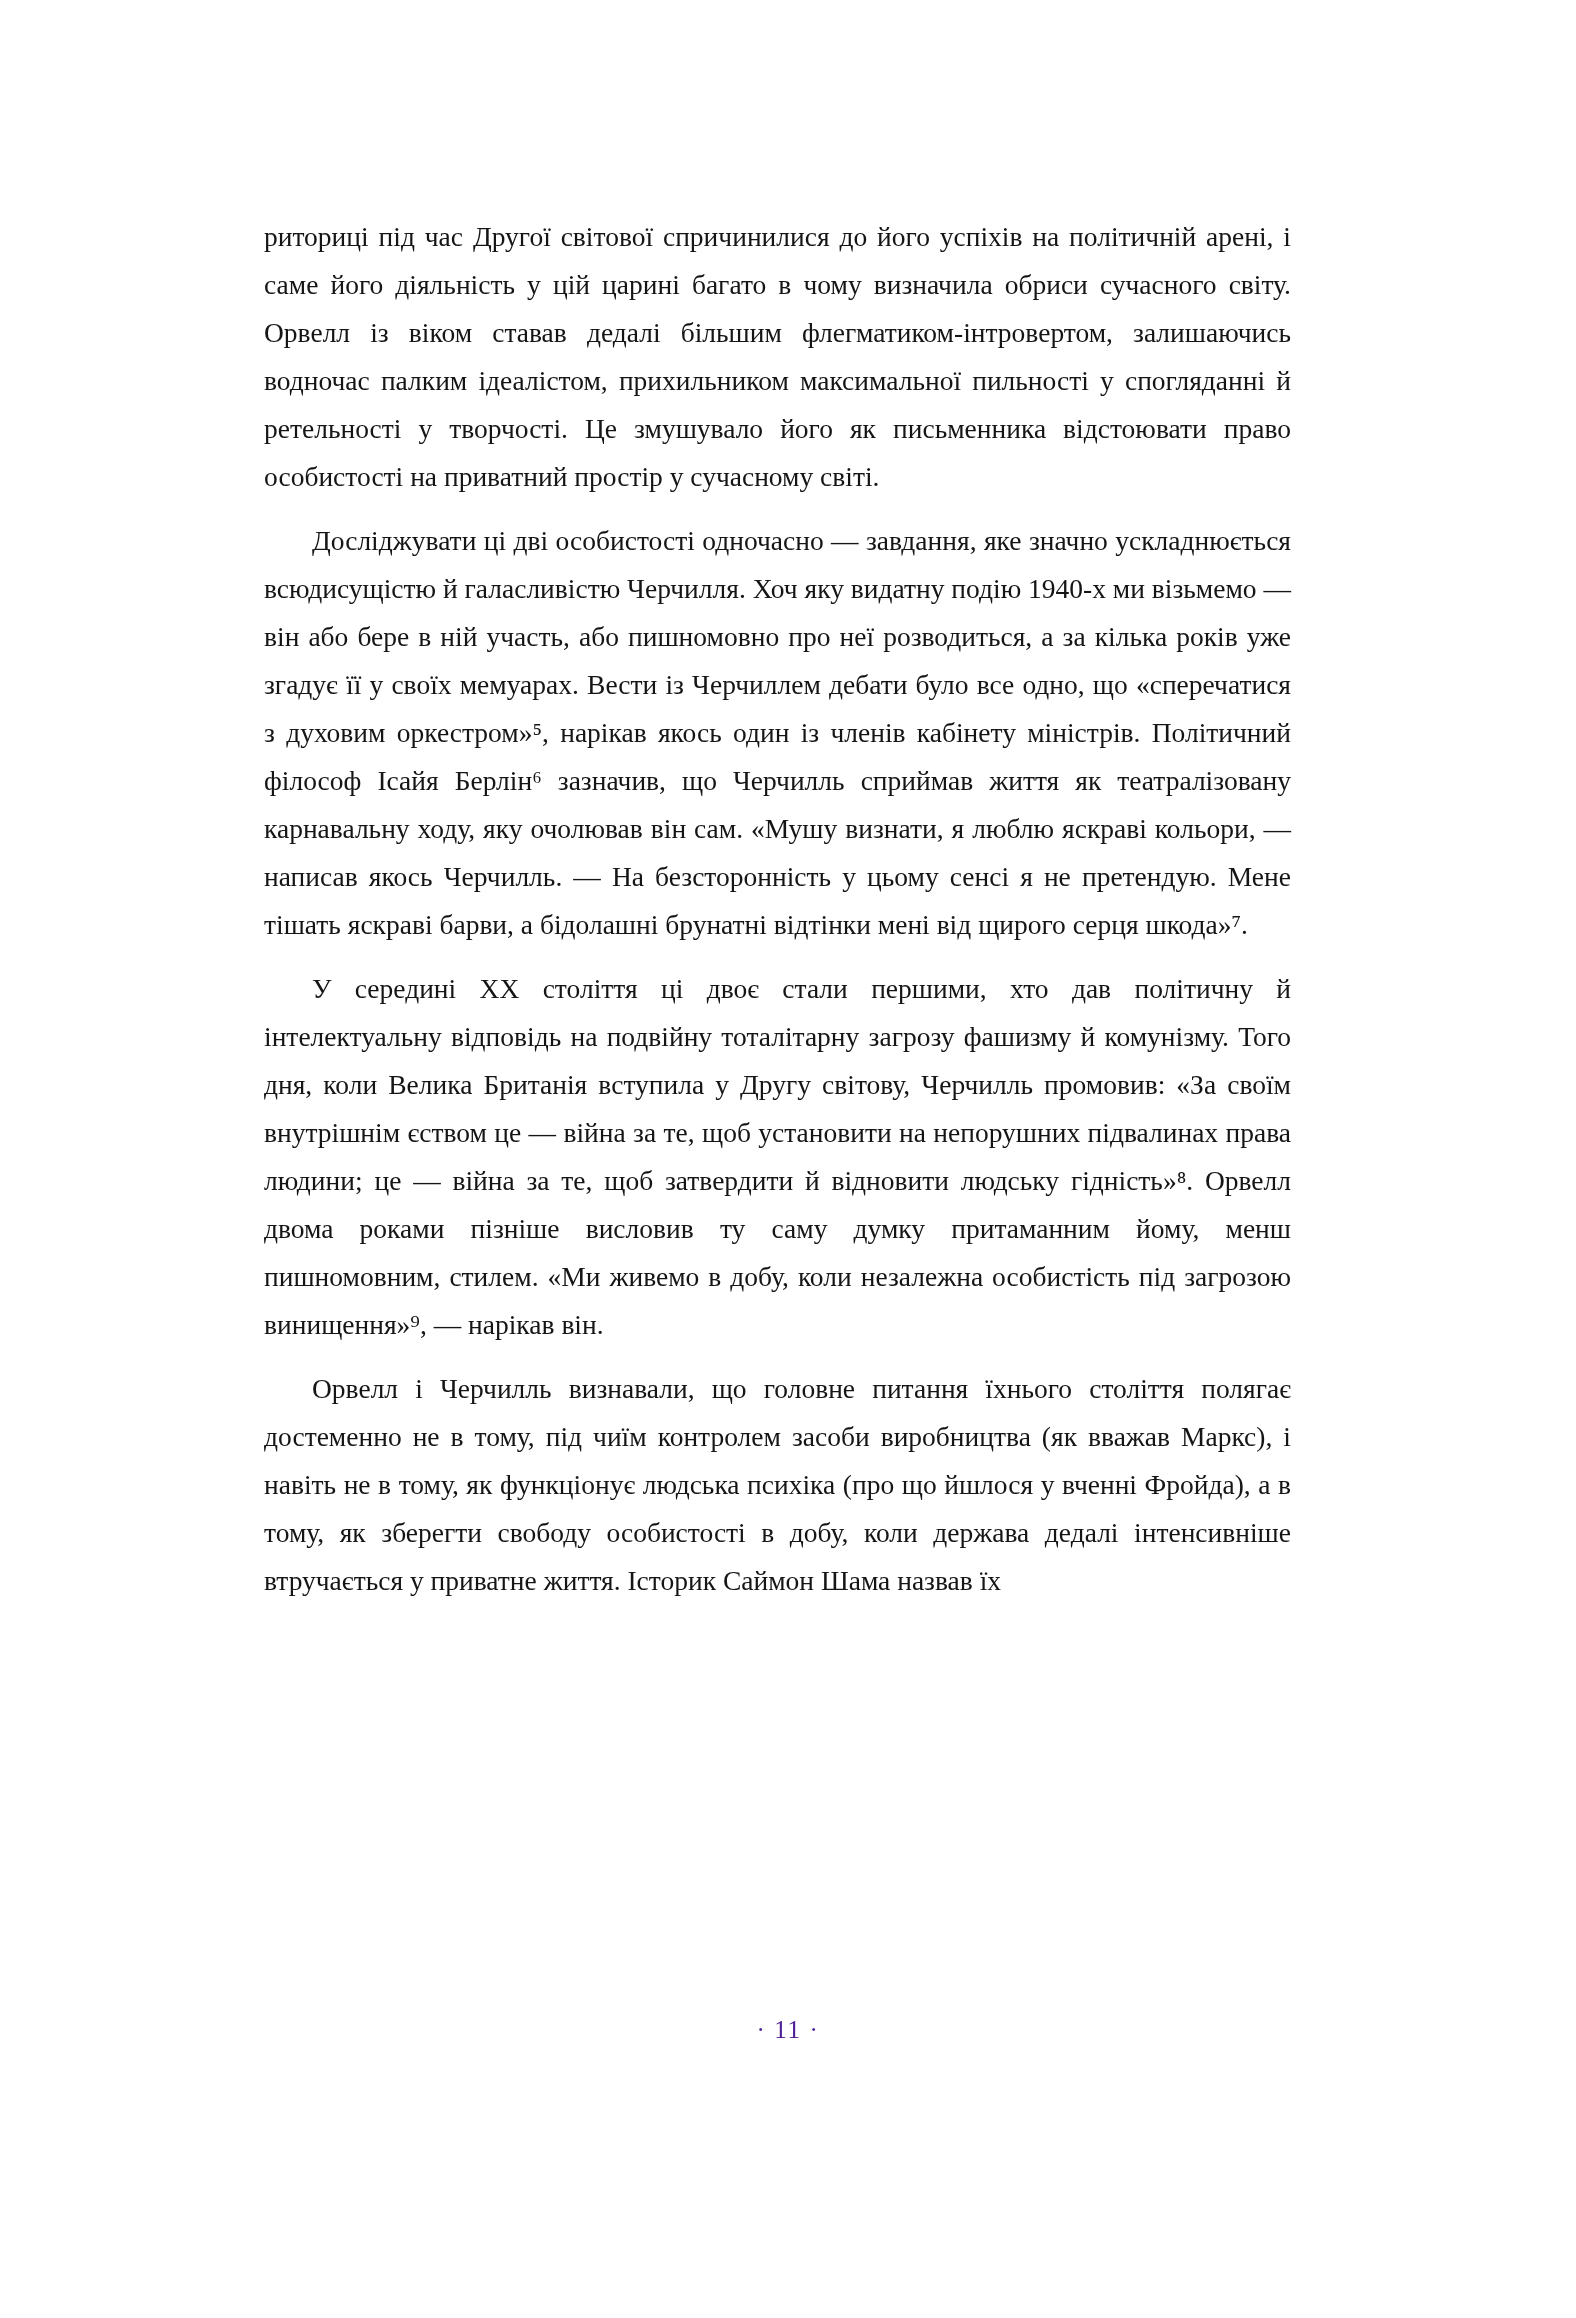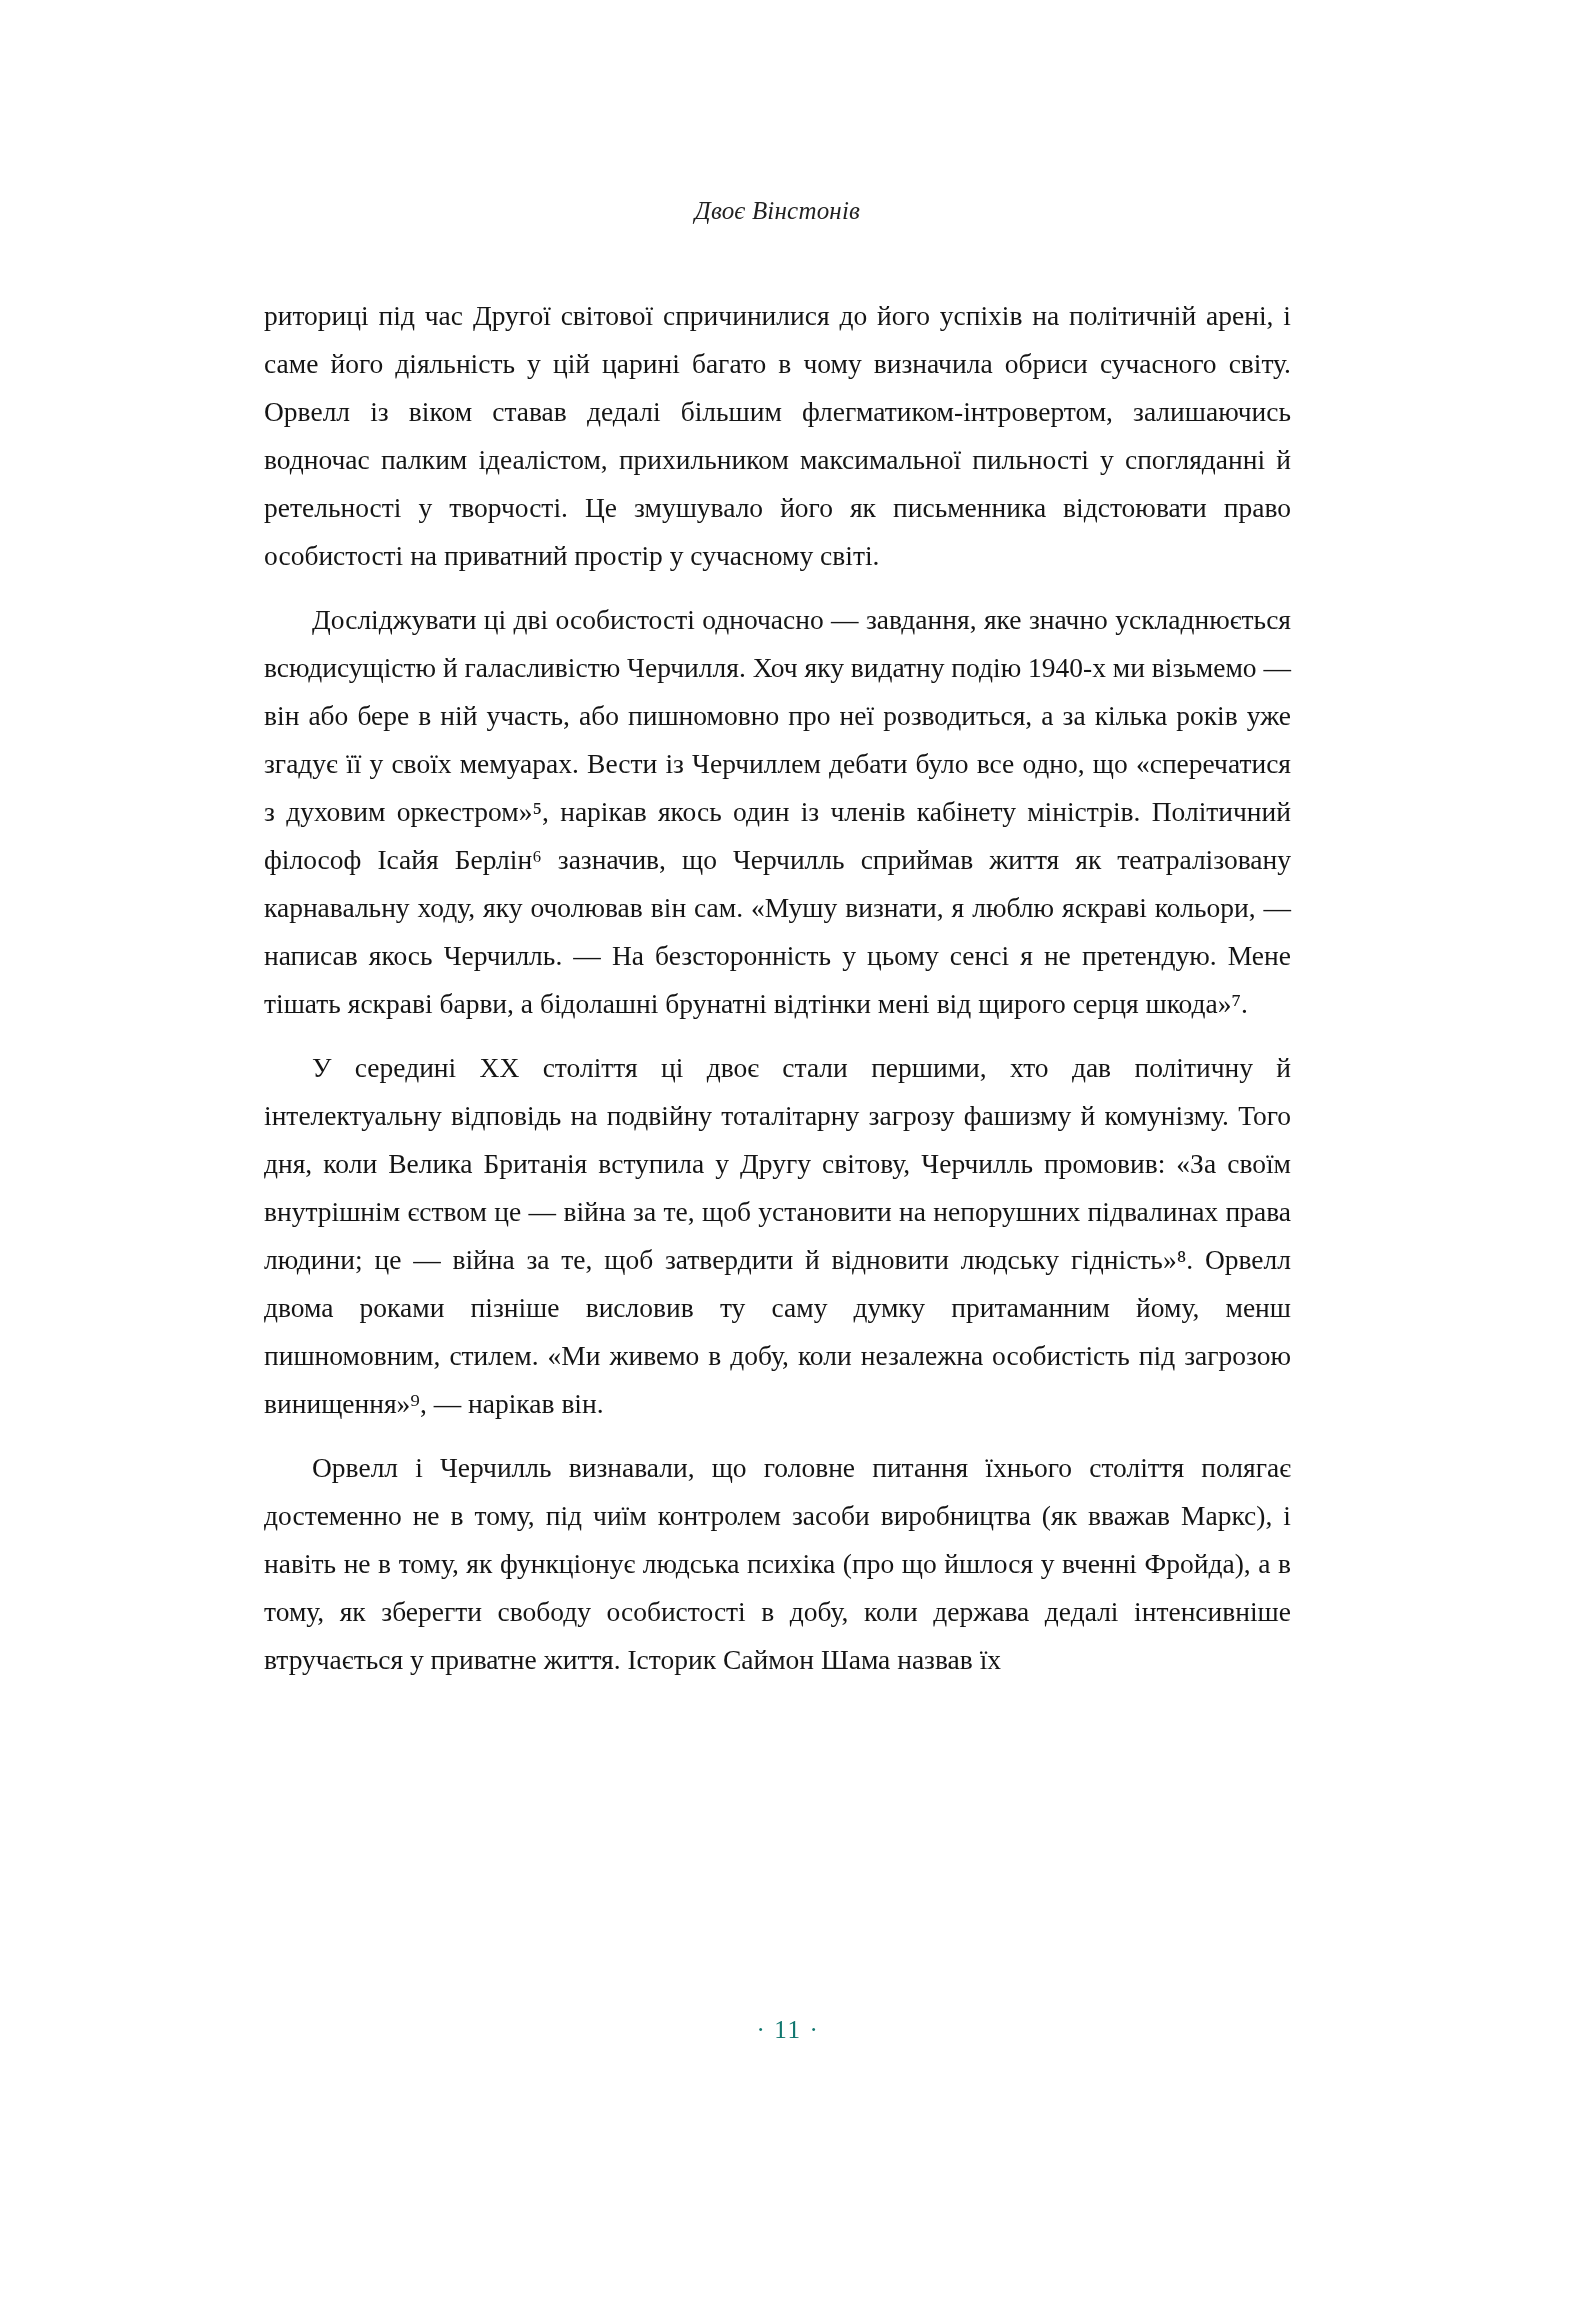--- a/index.html
+++ b/index.html
@@ -53,32 +53,31 @@
   .body-text p.indent {
     text-indent: 48px;
   }
   .folio {
     position: absolute;
     left: 0;
     top: 2016px;
     width: 1576px;
     text-align: center;
     font-size: 25px;
-    color: #0f766e;
+    color: #4c1d95;
     letter-spacing: 1.6px;
   }
 </style>
 </head>
 <body>
 
 <div class="page">
 
   <div class="content">
 
-    <div class="running-head">Двоє Вінстонів</div>
 
     <div class="body-text">
       <p>риториці під час Другої світової спричинилися до його успіхів на політичній арені, і саме його діяльність у цій царині багато в чому визначила обриси сучасного світу. Орвелл із віком ставав дедалі більшим флегматиком-інтровертом, залишаючись водночас палким ідеалістом, прихильником максимальної пильності у спогляданні й ретельності у творчості. Це змушувало його як письменника відстоювати право особистості на приватний простір у сучасному світі.</p>
       <p class="indent">Досліджувати ці дві особистості одночасно — завдання, яке значно ускладнюється всюдисущістю й галасливістю Черчилля. Хоч яку видатну подію 1940-х ми візьмемо — він або бере в ній участь, або пишномовно про неї розводиться, а за кілька років уже згадує її у своїх мемуарах. Вести із Черчиллем дебати було все одно, що «сперечатися з духовим оркестром»⁵, нарікав якось один із членів кабінету міністрів. Політичний філософ Ісайя Берлін⁶ зазначив, що Черчилль сприймав життя як театралізовану карнавальну ходу, яку очолював він сам. «Мушу визнати, я люблю яскраві кольори, — написав якось Черчилль. — На безсторонність у цьому сенсі я не претендую. Мене тішать яскраві барви, а бідолашні брунатні відтінки мені від щирого серця шкода»⁷.</p>
       <p class="indent">У середині XX століття ці двоє стали першими, хто дав політичну й інтелектуальну відповідь на подвійну тоталітарну загрозу фашизму й комунізму. Того дня, коли Велика Британія вступила у Другу світову, Черчилль промовив: «За своїм внутрішнім єством це — війна за те, щоб установити на непорушних підвалинах права людини; це — війна за те, щоб затвердити й відновити людську гідність»⁸. Орвелл двома роками пізніше висловив ту саму думку притаманним йому, менш пишномовним, стилем. «Ми живемо в добу, коли незалежна особистість під загрозою винищення»⁹, — нарікав він.</p>
       <p class="indent">Орвелл і Черчилль визнавали, що головне питання їхнього століття полягає достеменно не в тому, під чиїм контролем засоби виробництва (як вважав Маркс), і навіть не в тому, як функціонує людська психіка (про що йшлося у вченні Фройда), а в тому, як зберегти свободу особистості в добу, коли держава дедалі інтенсивніше втручається у приватне життя. Історик Саймон Шама назвав їх</p>
     </div>
 
   </div>
 

